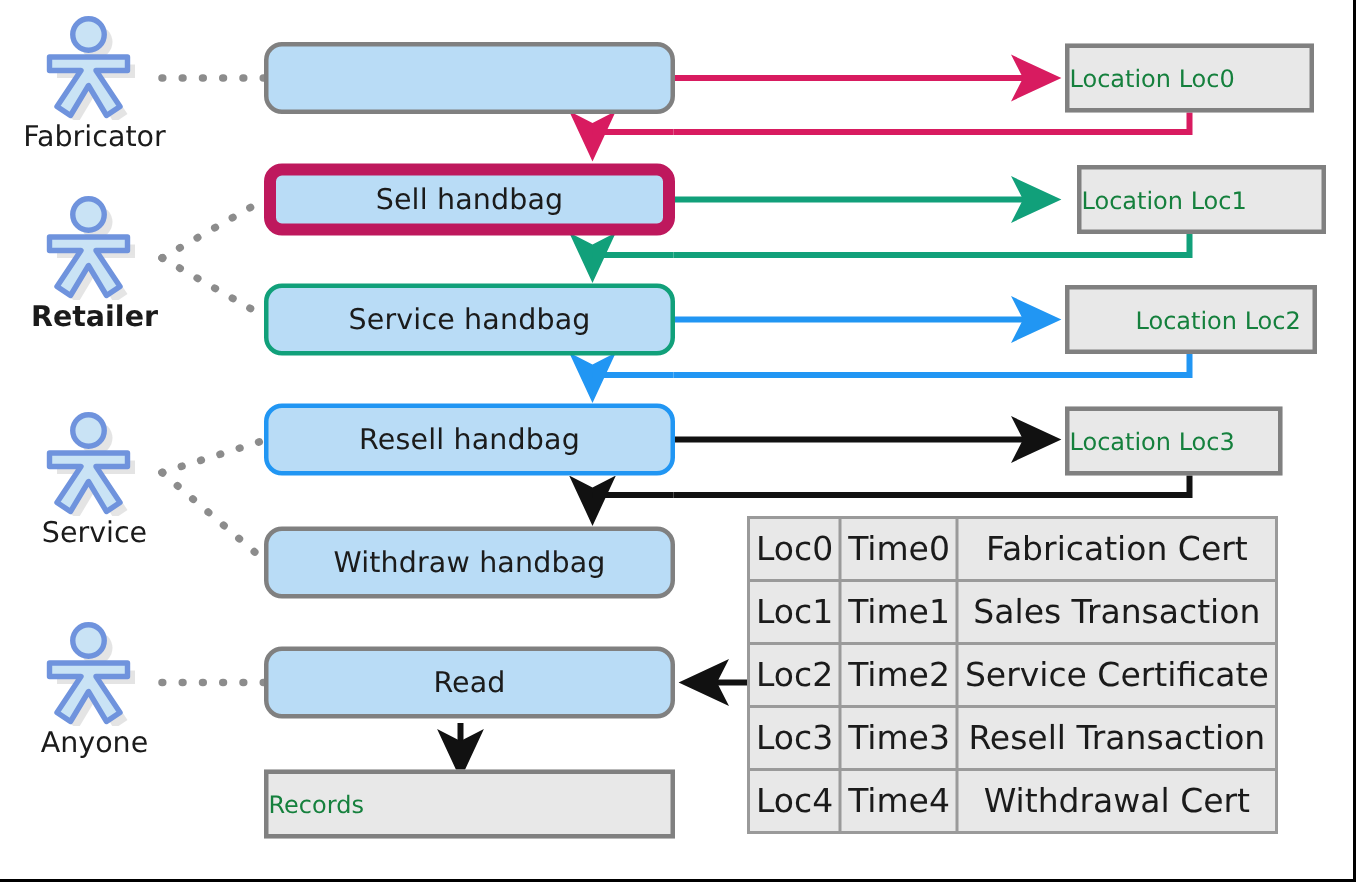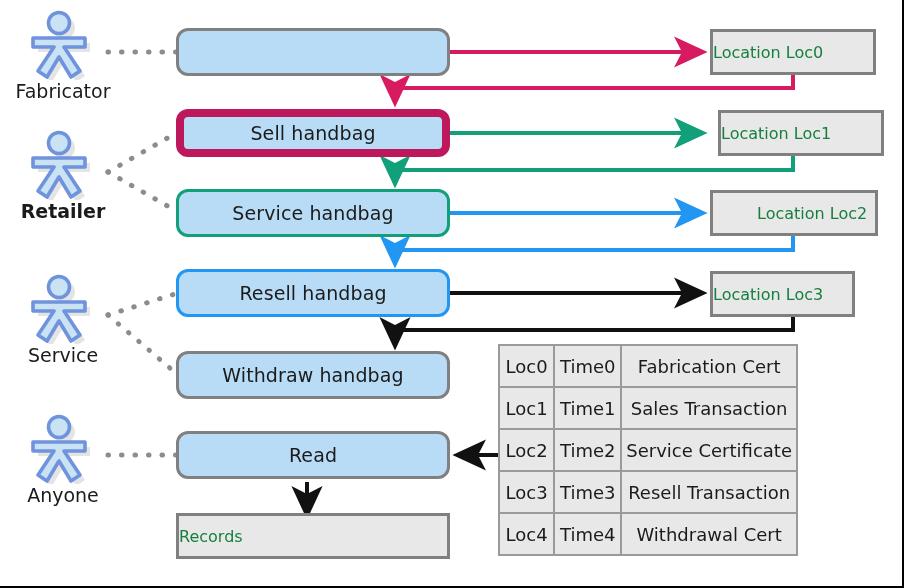--- a/index.html
+++ b/index.html
@@ -89,21 +89,21 @@
     position: absolute;
     left: 498px; top: 344px;
     width: 300px;
     border-collapse: separate;
     border-spacing: 2px;
     background: #9a9a9a;
     box-sizing: border-box;
   }
   #ledger td {
     background: #e8e8e8;
-    font-size: 18px;
+    font-size: 22px;
     color: #1b1b1b;
     text-align: center;
     height: 40px;
     padding: 0 4px;
     white-space: nowrap;
   }
   #ledger td.c0 { width: 78px; }
   #ledger td.c1 { width: 72px; }
   #ledger td.c2 { width: 146px; }
 </style>

